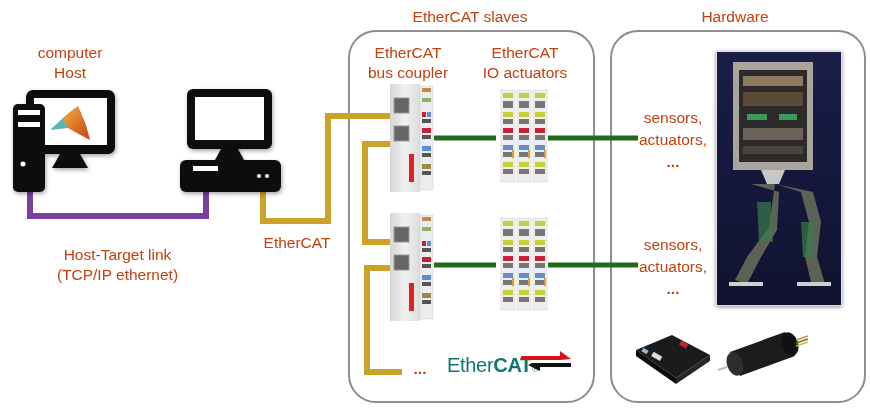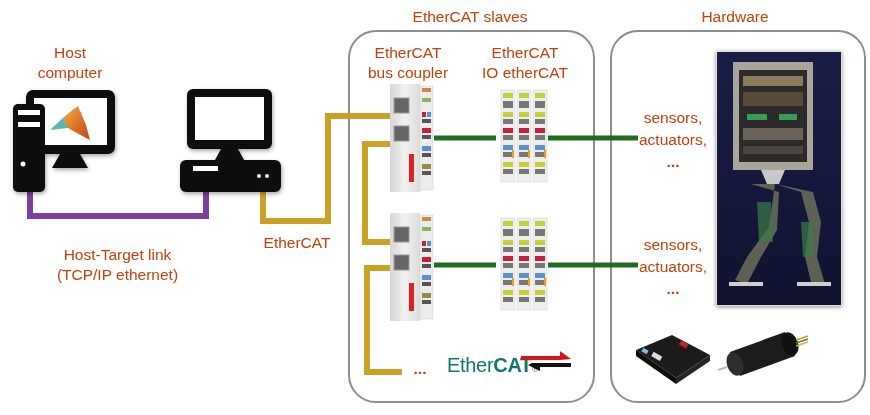--- a/index.html
+++ b/index.html
@@ -29,22 +29,22 @@
   <polyline points="394,144 365,144 365,242 400,242" fill="none" stroke="#c9a227" stroke-width="6"></polyline>
   <polyline points="400,268 367,268 367,372 402,372" fill="none" stroke="#c9a227" stroke-width="6"></polyline>
 
   <line x1="434" y1="138" x2="496" y2="138" stroke="#1f6b1f" stroke-width="5"></line>
   <line x1="548" y1="138" x2="638" y2="138" stroke="#1f6b1f" stroke-width="5"></line>
   <line x1="434" y1="265" x2="496" y2="265" stroke="#1f6b1f" stroke-width="5"></line>
   <line x1="548" y1="265" x2="638" y2="265" stroke="#1f6b1f" stroke-width="5"></line>
 </svg>
 
 <div class="lbl" style="left:30px; top:43px; width:80px;">
+  <div>computer</div>
   <div>Host</div>
-  <div>computer</div>
 </div>
 <svg width="870" height="415" style="pointer-events:none;">
   <defs>
     <filter id="sh" x="-20%" y="-20%" width="140%" height="140%">
         <feDropShadow dx="1" dy="2" stdDeviation="2" flood-opacity="0.35"></feDropShadow>
       </filter>
     <linearGradient id="mlg" x1="0" y1="0" x2="1" y2="1">
         <stop offset="0" stop-color="#f7b03b"></stop>
         <stop offset="1" stop-color="#c2401a"></stop>
       </linearGradient>
@@ -87,21 +87,21 @@
 </div>
 <div class="lbl" style="left:258px; top:233px; width:78px;">EtherCAT</div>
 
 <div class="lbl title" style="left:395px; top:7px; width:150px;">EtherCAT slaves</div>
 <div class="lbl" style="left:353px; top:43px; width:110px;">
   <div>EtherCAT</div>
   <div>bus coupler</div>
 </div>
 <div class="lbl" style="left:470px; top:43px; width:110px;">
   <div>EtherCAT</div>
-  <div>IO etherCAT</div>
+  <div>IO actuators</div>
 </div>
 
 <svg width="870" height="415" style="pointer-events:none;">
   <defs>
     <linearGradient id="grey" x1="0" y1="0" x2="1" y2="0">
         <stop offset="0" stop-color="#d6d6d6"></stop>
         <stop offset="0.5" stop-color="#f1f1f1"></stop>
         <stop offset="1" stop-color="#dcdcdc"></stop>
       </linearGradient>
     <g id="coupler">

